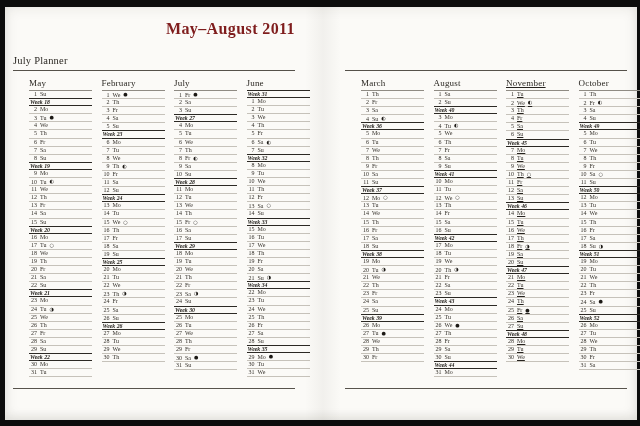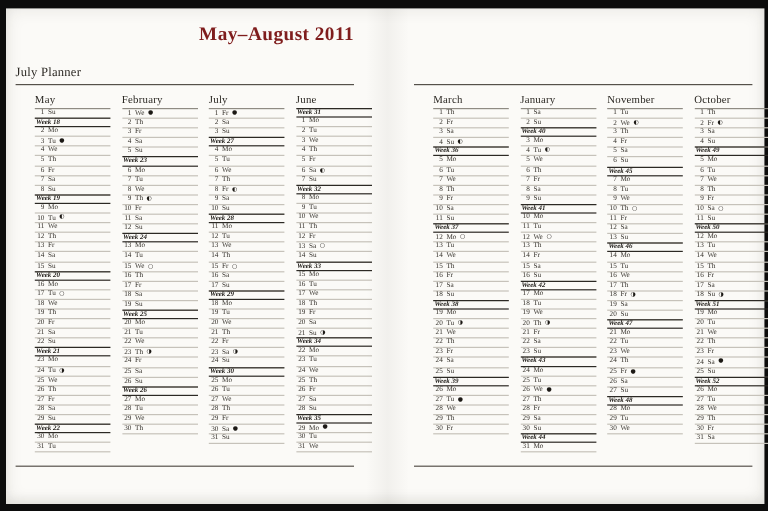--- a/index.html
+++ b/index.html
@@ -269,21 +269,21 @@
             <div class="row day"><span class="dnum">24</span><span class="dabbr">Sa</span></div>
             <div class="row day"><span class="dnum">25</span><span class="dabbr">Su</span></div>
             <div class="row week">Week 39</div>
             <div class="row day"><span class="dnum">26</span><span class="dabbr">Mo</span></div>
             <div class="row day"><span class="dnum">27</span><span class="dabbr">Tu</span><span class="moon">●</span></div>
             <div class="row day"><span class="dnum">28</span><span class="dabbr">We</span></div>
             <div class="row day"><span class="dnum">29</span><span class="dabbr">Th</span></div>
             <div class="row day"><span class="dnum">30</span><span class="dabbr">Fr</span></div>
           </div>
           <div class="month" style="left: 72.5px;">
-            <div class="month-name">January</div>
+            <div class="month-name">August</div>
             <div class="row day"><span class="dnum">1</span><span class="dabbr">Sa</span></div>
             <div class="row day"><span class="dnum">2</span><span class="dabbr">Su</span></div>
             <div class="row week">Week 40</div>
             <div class="row day"><span class="dnum">3</span><span class="dabbr">Mo</span></div>
             <div class="row day"><span class="dnum">4</span><span class="dabbr">Tu</span><span class="moon">◐</span></div>
             <div class="row day"><span class="dnum">5</span><span class="dabbr">We</span></div>
             <div class="row day"><span class="dnum">6</span><span class="dabbr">Th</span></div>
             <div class="row day"><span class="dnum">7</span><span class="dabbr">Fr</span></div>
             <div class="row day"><span class="dnum">8</span><span class="dabbr">Sa</span></div>
             <div class="row day"><span class="dnum">9</span><span class="dabbr">Su</span></div>
@@ -307,21 +307,21 @@
             <div class="row day"><span class="dnum">24</span><span class="dabbr">Mo</span></div>
             <div class="row day"><span class="dnum">25</span><span class="dabbr">Tu</span></div>
             <div class="row day"><span class="dnum">26</span><span class="dabbr">We</span><span class="moon">●</span></div>
             <div class="row day"><span class="dnum">27</span><span class="dabbr">Th</span></div>
             <div class="row day"><span class="dnum">28</span><span class="dabbr">Fr</span></div>
             <div class="row day"><span class="dnum">29</span><span class="dabbr">Sa</span></div>
             <div class="row day"><span class="dnum">30</span><span class="dabbr">Su</span></div>
             <div class="row week">Week 44</div>
             <div class="row day"><span class="dnum">31</span><span class="dabbr">Mo</span></div>
           </div>
-          <div class="month" style="left: 145px;">
+          <div class="month" style="left: 145px; text-decoration: underline;">
             <div class="month-name">November</div>
             <div class="row day"><span class="dnum">1</span><span class="dabbr">Tu</span></div>
             <div class="row day"><span class="dnum">2</span><span class="dabbr">We</span><span class="moon">◐</span></div>
             <div class="row day"><span class="dnum">3</span><span class="dabbr">Th</span></div>
             <div class="row day"><span class="dnum">4</span><span class="dabbr">Fr</span></div>
             <div class="row day"><span class="dnum">5</span><span class="dabbr">Sa</span></div>
             <div class="row day"><span class="dnum">6</span><span class="dabbr">Su</span></div>
             <div class="row week">Week 45</div>
             <div class="row day"><span class="dnum">7</span><span class="dabbr">Mo</span></div>
             <div class="row day"><span class="dnum">8</span><span class="dabbr">Tu</span></div>

